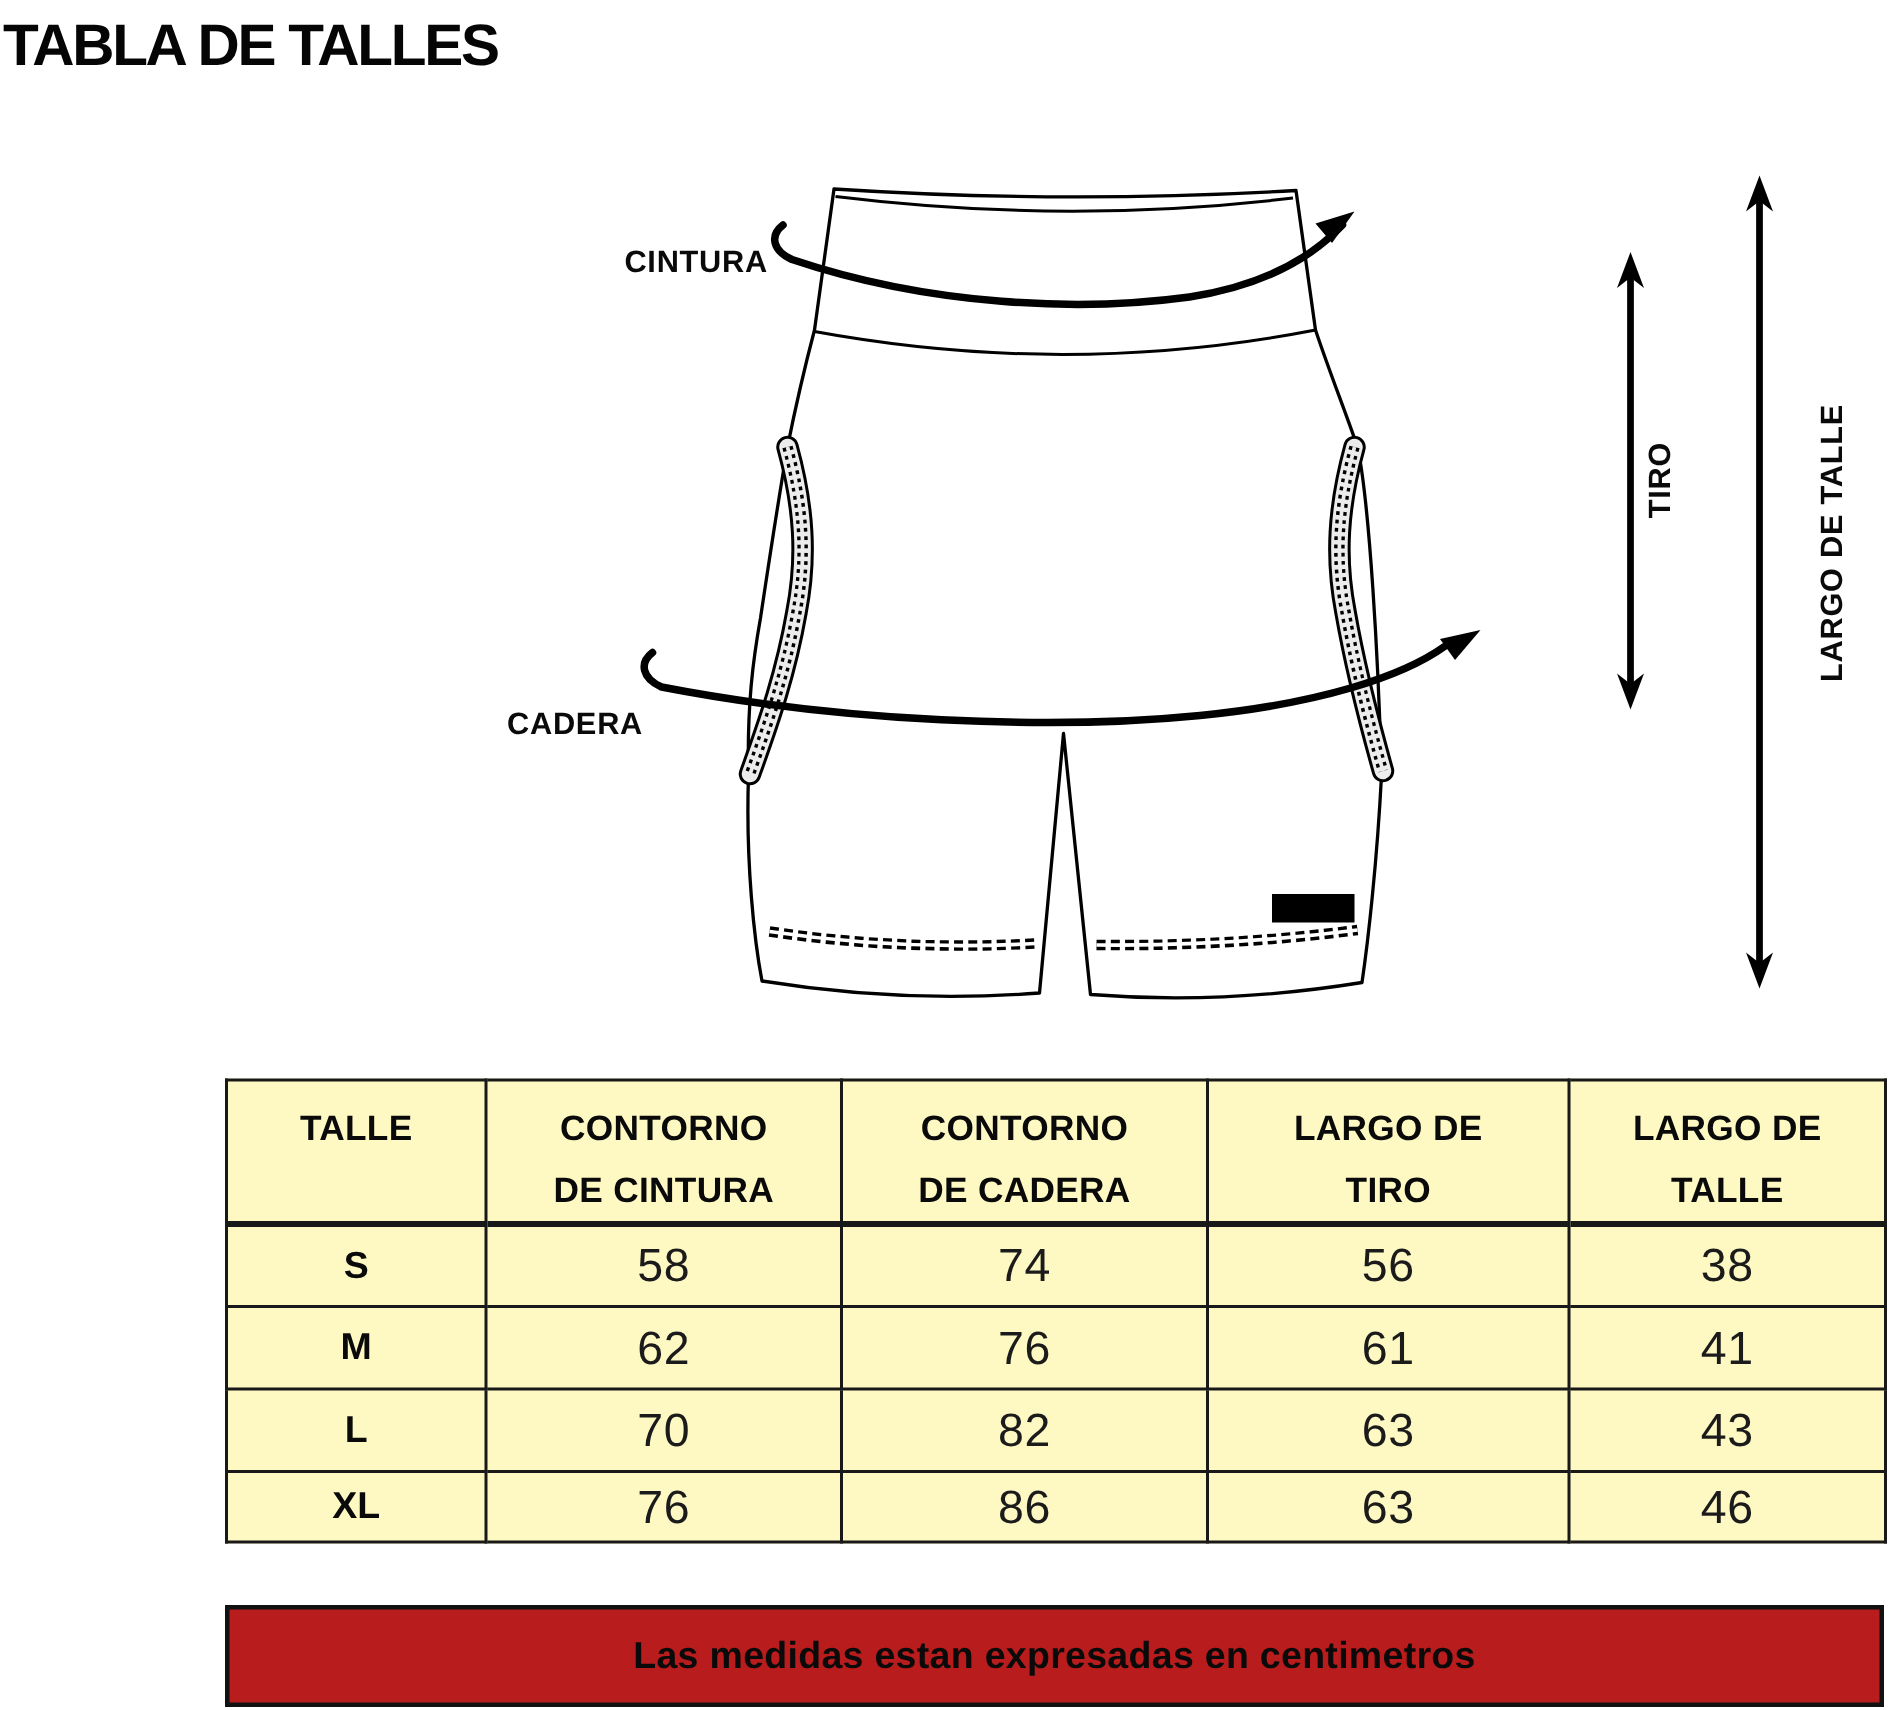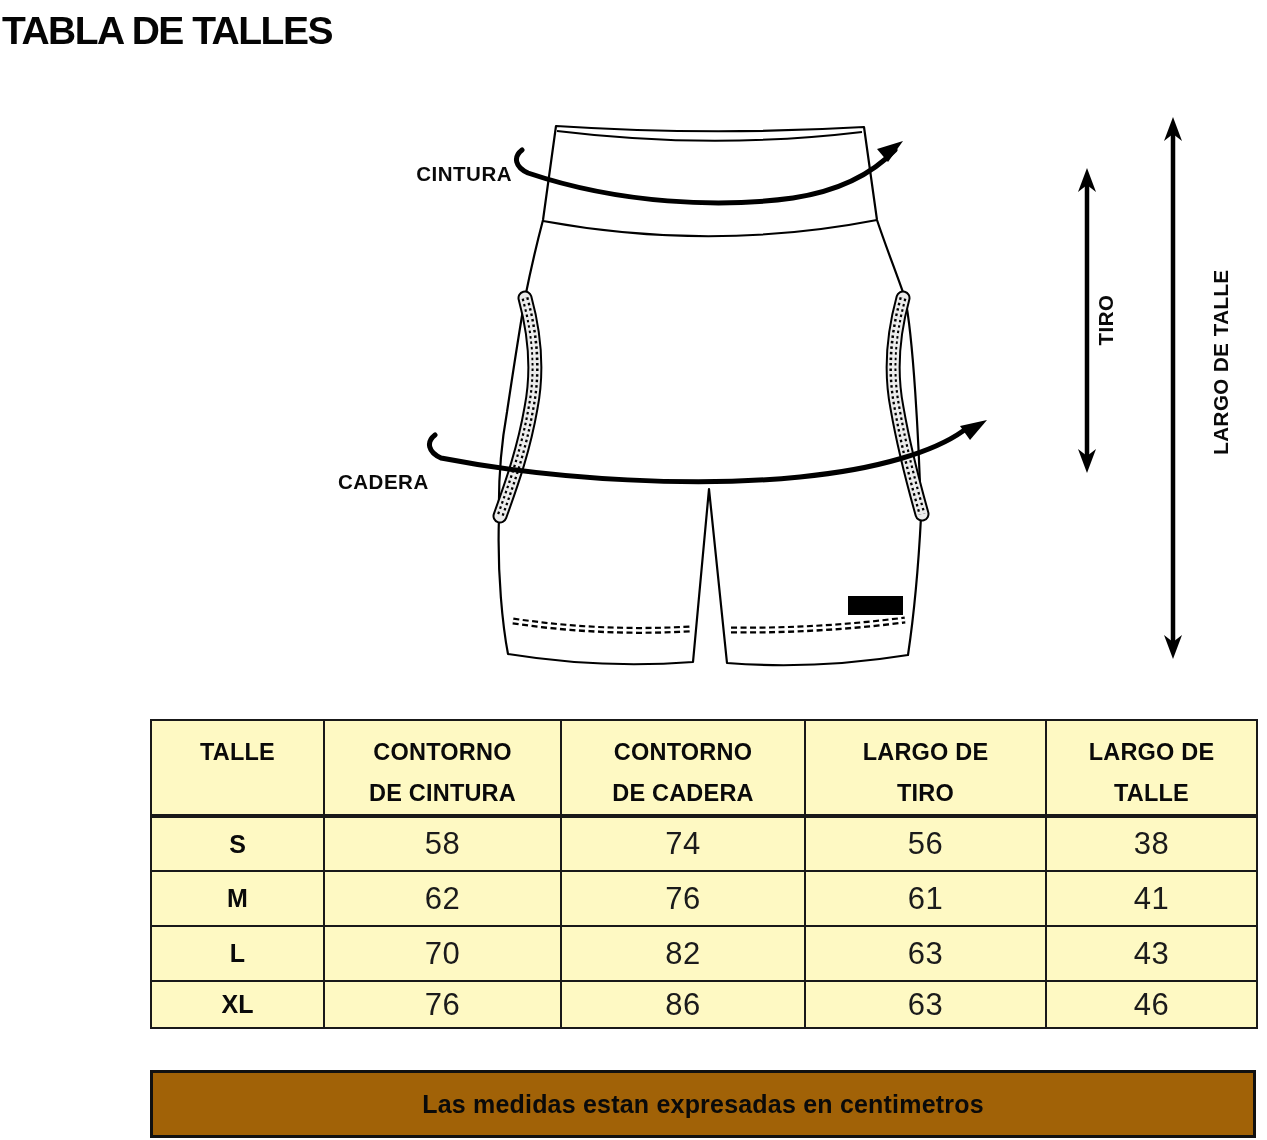--- a/index.html
+++ b/index.html
@@ -27,21 +27,21 @@
     height: 87px; vertical-align: top; padding-top: 11px;
     border-bottom-width: 4px;
   }
   .hdr-line { font-size: 23.5px; font-weight: 800; line-height: 41px; letter-spacing: .2px; color: #0a0a0a; }
   table.size-table tr.data-row td { height: 55px; font-size: 31px; font-weight: 400; color: #1b1b1b; letter-spacing: .5px; }
   table.size-table tr.data-row td.size-cell { font-weight: 800; font-size: 25px; color: #0a0a0a; letter-spacing: 0; }
   table.size-table tr.data-row:last-child td { height: 47px; }
 
   .note-box {
     position: absolute; left: 150px; top: 1070px; width: 1106px; height: 68px;
-    border: 3px solid #111; background: #a16207;
+    border: 3px solid #111; background: #b91c1c;
     display: flex; align-items: center; justify-content: center;
   }
   .note-text { font-size: 25px; font-weight: 700; color: #0a0a0a; letter-spacing: .2px; }
 </style>
 </head>
 <body>
 
 <div class="page-title">TABLA DE TALLES</div>
 
 <div class="diagram-wrap">

